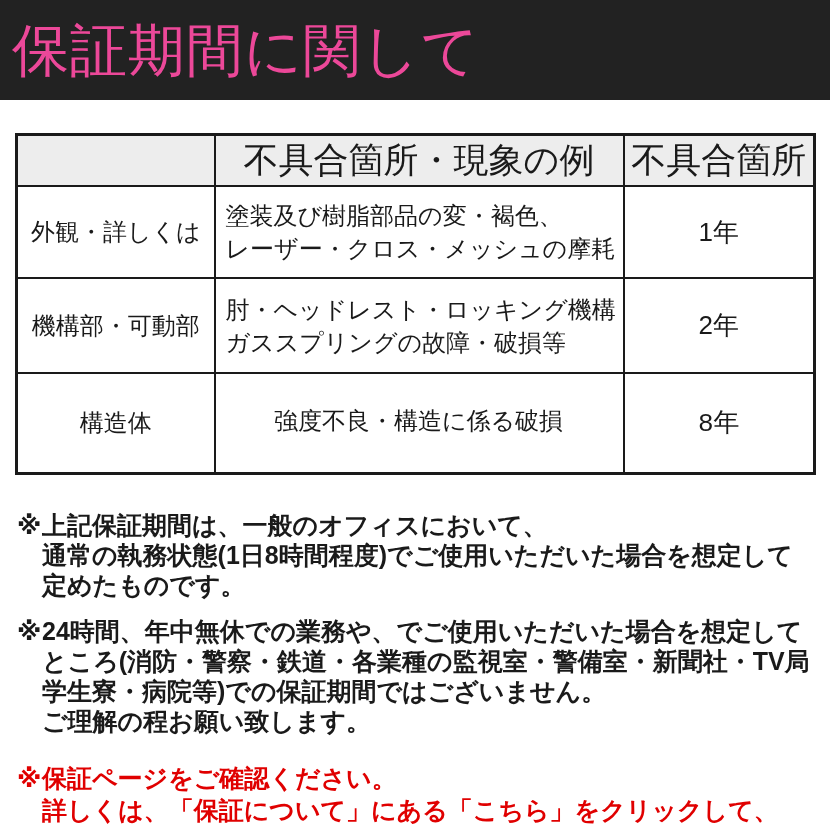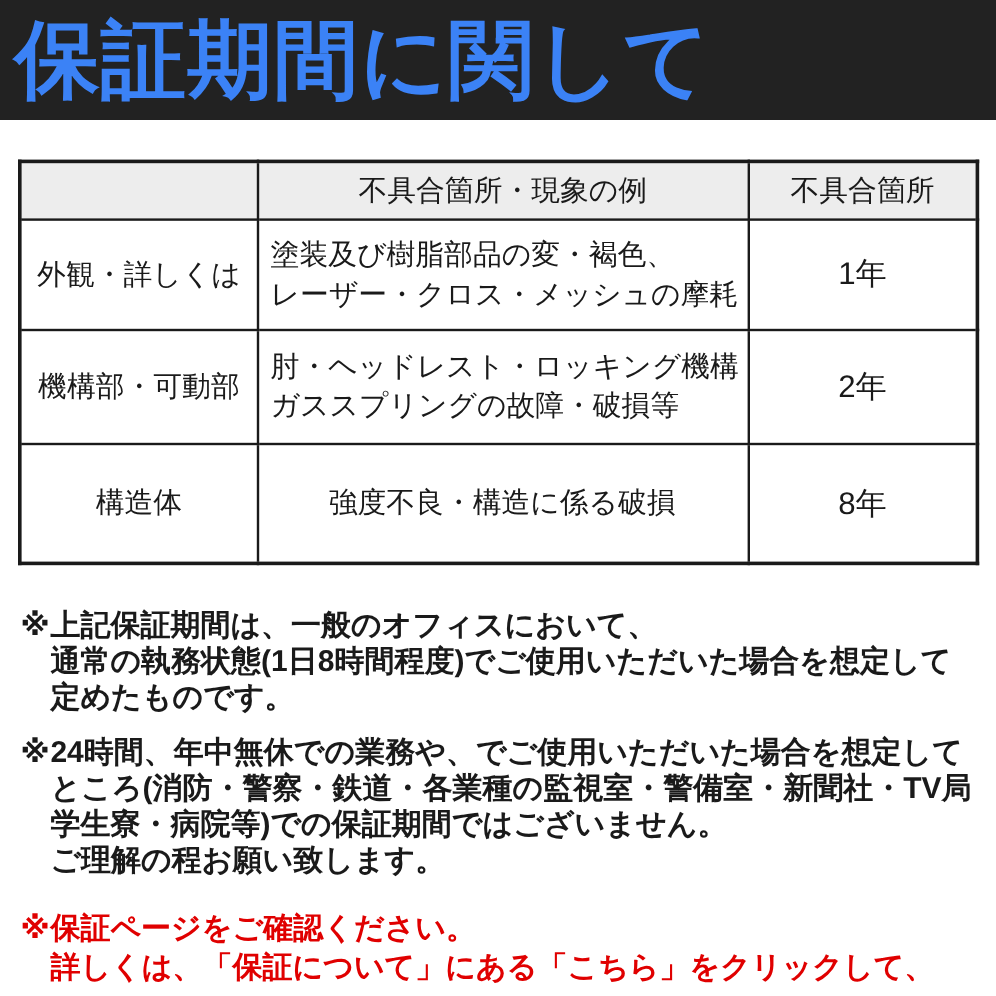--- a/index.html
+++ b/index.html
@@ -21,23 +21,23 @@
     width: 830px;
     height: 100px;
     background: #222222;
     display: flex;
     align-items: center;
     box-sizing: border-box;
     padding-left: 12px;
   }
   .banner h1 {
     margin: 0;
-    color: #3b82f6;
-    font-size: 71px;
-    font-weight: 700;
+    color: #ec4899;
+    font-size: 57px;
+    font-weight: 400;
     letter-spacing: 1px;
     line-height: 1;
   }
 
   
   table.warranty {
     border-collapse: collapse;
     margin: 33px 0 0 15px;
     table-layout: fixed;
     width: 798px;
@@ -52,26 +52,26 @@
   table.warranty {
     border: 3px solid #1a1a1a;
   }
   col.c-cat    { width: 198px; }
   col.c-ex     { width: 409px; }
   col.c-period { width: 191px; }
 
   tr.head-row th {
     height: 48px;
     background: #ededed;
-    font-size: 24px;
+    font-size: 35px;
     font-weight: 500;
   }
   tr.body-row-0 td { height: 92px; }
   tr.body-row-1 td { height: 95px; }
-  tr.body-row-2 td { height: 100px; }
+  tr.body-row-2 td { height: 100px; font-family: Liberation Mono, monospace; }
 
   td.cat {
     text-align: center;
     font-size: 24px;
     font-weight: 500;
   }
   td.ex {
     font-size: 24px;
     font-weight: 500;
     padding-left: 10px;

